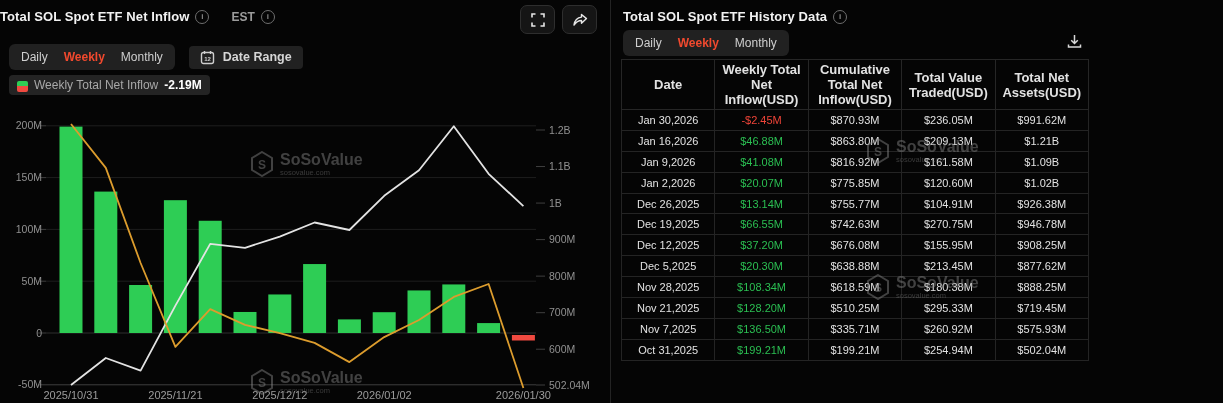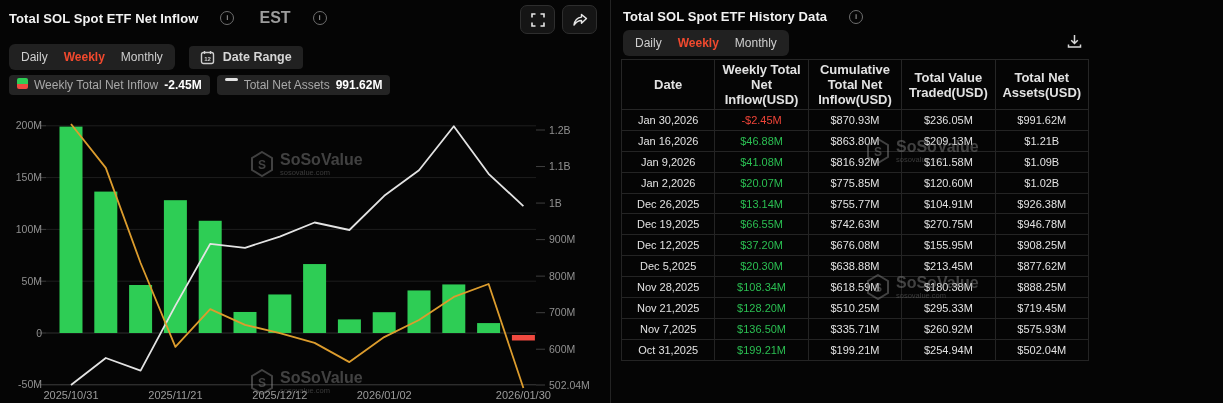--- a/index.html
+++ b/index.html
@@ -5,39 +5,39 @@
   html,body{margin:0;padding:0}
   body{
     width:1223px;height:403px;position:relative;overflow:hidden;
     background:#050505;color:#e8e8e8;
     font-family:"Liberation Sans",sans-serif;
   }
   .panel{position:absolute;top:0;height:403px}
   #left-panel{left:0;width:610px}
   #right-panel{left:610px;width:488px;border-left:1px solid #232323;box-sizing:border-box}
 
-  .panel-title-row{display:flex;align-items:center;gap:22px;padding:9px 10px 0 9px}
+  .panel-title-row{display:flex;align-items:flex-end;gap:6px;padding:9px 10px 0 0}
   .panel-title{font-size:13px;font-weight:bold;color:#f2f2f2;letter-spacing:.1px}
   .info-icon{width:12px;height:12px;border:1px solid #6f6f6f;border-radius:50%;color:#8a8a8a;
     font-size:8px;line-height:1;display:inline-flex;align-items:center;justify-content:center;font-weight:bold;flex:0 0 auto}
-  .est{font-size:16px;color:#9c9c9c;font-weight:bold;margin-left:3px}
+  .est{font-size:12px;color:#9c9c9c;font-weight:bold;margin-left:16px}
 
   .header-actions{position:absolute;top:5px;right:13px;display:flex;gap:7px}
   .icon-btn{width:33px;height:27px;background:#151515;border:1px solid #2e2e2e;border-radius:7px;
     display:flex;align-items:center;justify-content:center;cursor:pointer}
 
   .controls-row{position:absolute;top:44px;left:9px;display:flex;gap:14px;align-items:center}
   .tab-group{background:#212121;border-radius:6px;padding:3px 4px;display:flex;align-items:center}
   .tab{font-size:12px;color:#cfcfcf;padding:3px 8px;cursor:pointer;white-space:nowrap}
   .tab.active{color:#f1492e;font-weight:bold}
   .date-range-btn{background:#212121;border-radius:4px;padding:4px 11px;display:flex;align-items:center;gap:8px;
     font-size:12.5px;color:#d6d6d6;font-weight:bold;cursor:pointer}
 
   .legend-row{position:absolute;top:75px;left:9px;display:flex;gap:7px}
-  .legend-chip{background:#242424;border-radius:4px;padding:3px 8px;display:flex;align-items:flex-start;gap:6px;font-size:12px;cursor:pointer}
+  .legend-chip{background:#242424;border-radius:4px;padding:3px 8px;display:flex;align-items:flex-end;gap:6px;font-size:12px;cursor:pointer}
   .legend-label{color:#a8a8a8}
   .legend-value{color:#ffffff;font-weight:bold}
   .swatch-split{width:11px;height:11px;border-radius:2px}
   .swatch-line{width:13px;height:3px;border-radius:2px}
 
   #chart-svg{position:absolute;left:0;top:103px}
 
   #right-tabs-row{position:absolute;top:30px;left:12px}
   .download-btn{position:absolute;top:33px;right:15px;cursor:pointer}
 
@@ -89,26 +89,21 @@
         <text x="7.5" y="11.4" font-size="6" fill="#cfcfcf" text-anchor="middle" font-family="Liberation Sans, sans-serif" font-weight="bold">12</text>
       </svg>
       <span>Date Range</span>
     </div>
   </div>
 
   <div class="legend-row" id="legend-row">
       <div class="legend-chip">
         <span class="swatch-split" style="background: linear-gradient(rgb(46, 205, 85) 50%, rgb(240, 74, 64) 50%);"></span>
         <span class="legend-label">Weekly Total Net Inflow</span>
-        <span class="legend-value">-2.45M</span>
-      </div>
-      <div class="legend-chip">
-        <span class="swatch-line" style="background: rgb(227, 227, 227);"></span>
-        <span class="legend-label">Total Net Assets</span>
-        <span class="legend-value">991.62M</span>
+        <span class="legend-value">-2.19M</span>
       </div>
     </div>
 
   <svg id="chart-svg" width="600" height="300">
       <line x1="46" y1="22.80000000000001" x2="536" y2="22.80000000000001" stroke="#1e1e1e" stroke-width="1"></line>
       <line x1="38" y1="22.80000000000001" x2="46" y2="22.80000000000001" stroke="#3f3f3f" stroke-width="1"></line>
       <text x="42" y="26.30000000000001" text-anchor="end" font-size="10.5" fill="#919191" font-family="Liberation Sans, sans-serif">200M</text>
       <line x1="46" y1="74.6" x2="536" y2="74.6" stroke="#1e1e1e" stroke-width="1"></line>
       <line x1="38" y1="74.6" x2="46" y2="74.6" stroke="#3f3f3f" stroke-width="1"></line>
       <text x="42" y="78.1" text-anchor="end" font-size="10.5" fill="#919191" font-family="Liberation Sans, sans-serif">150M</text>

